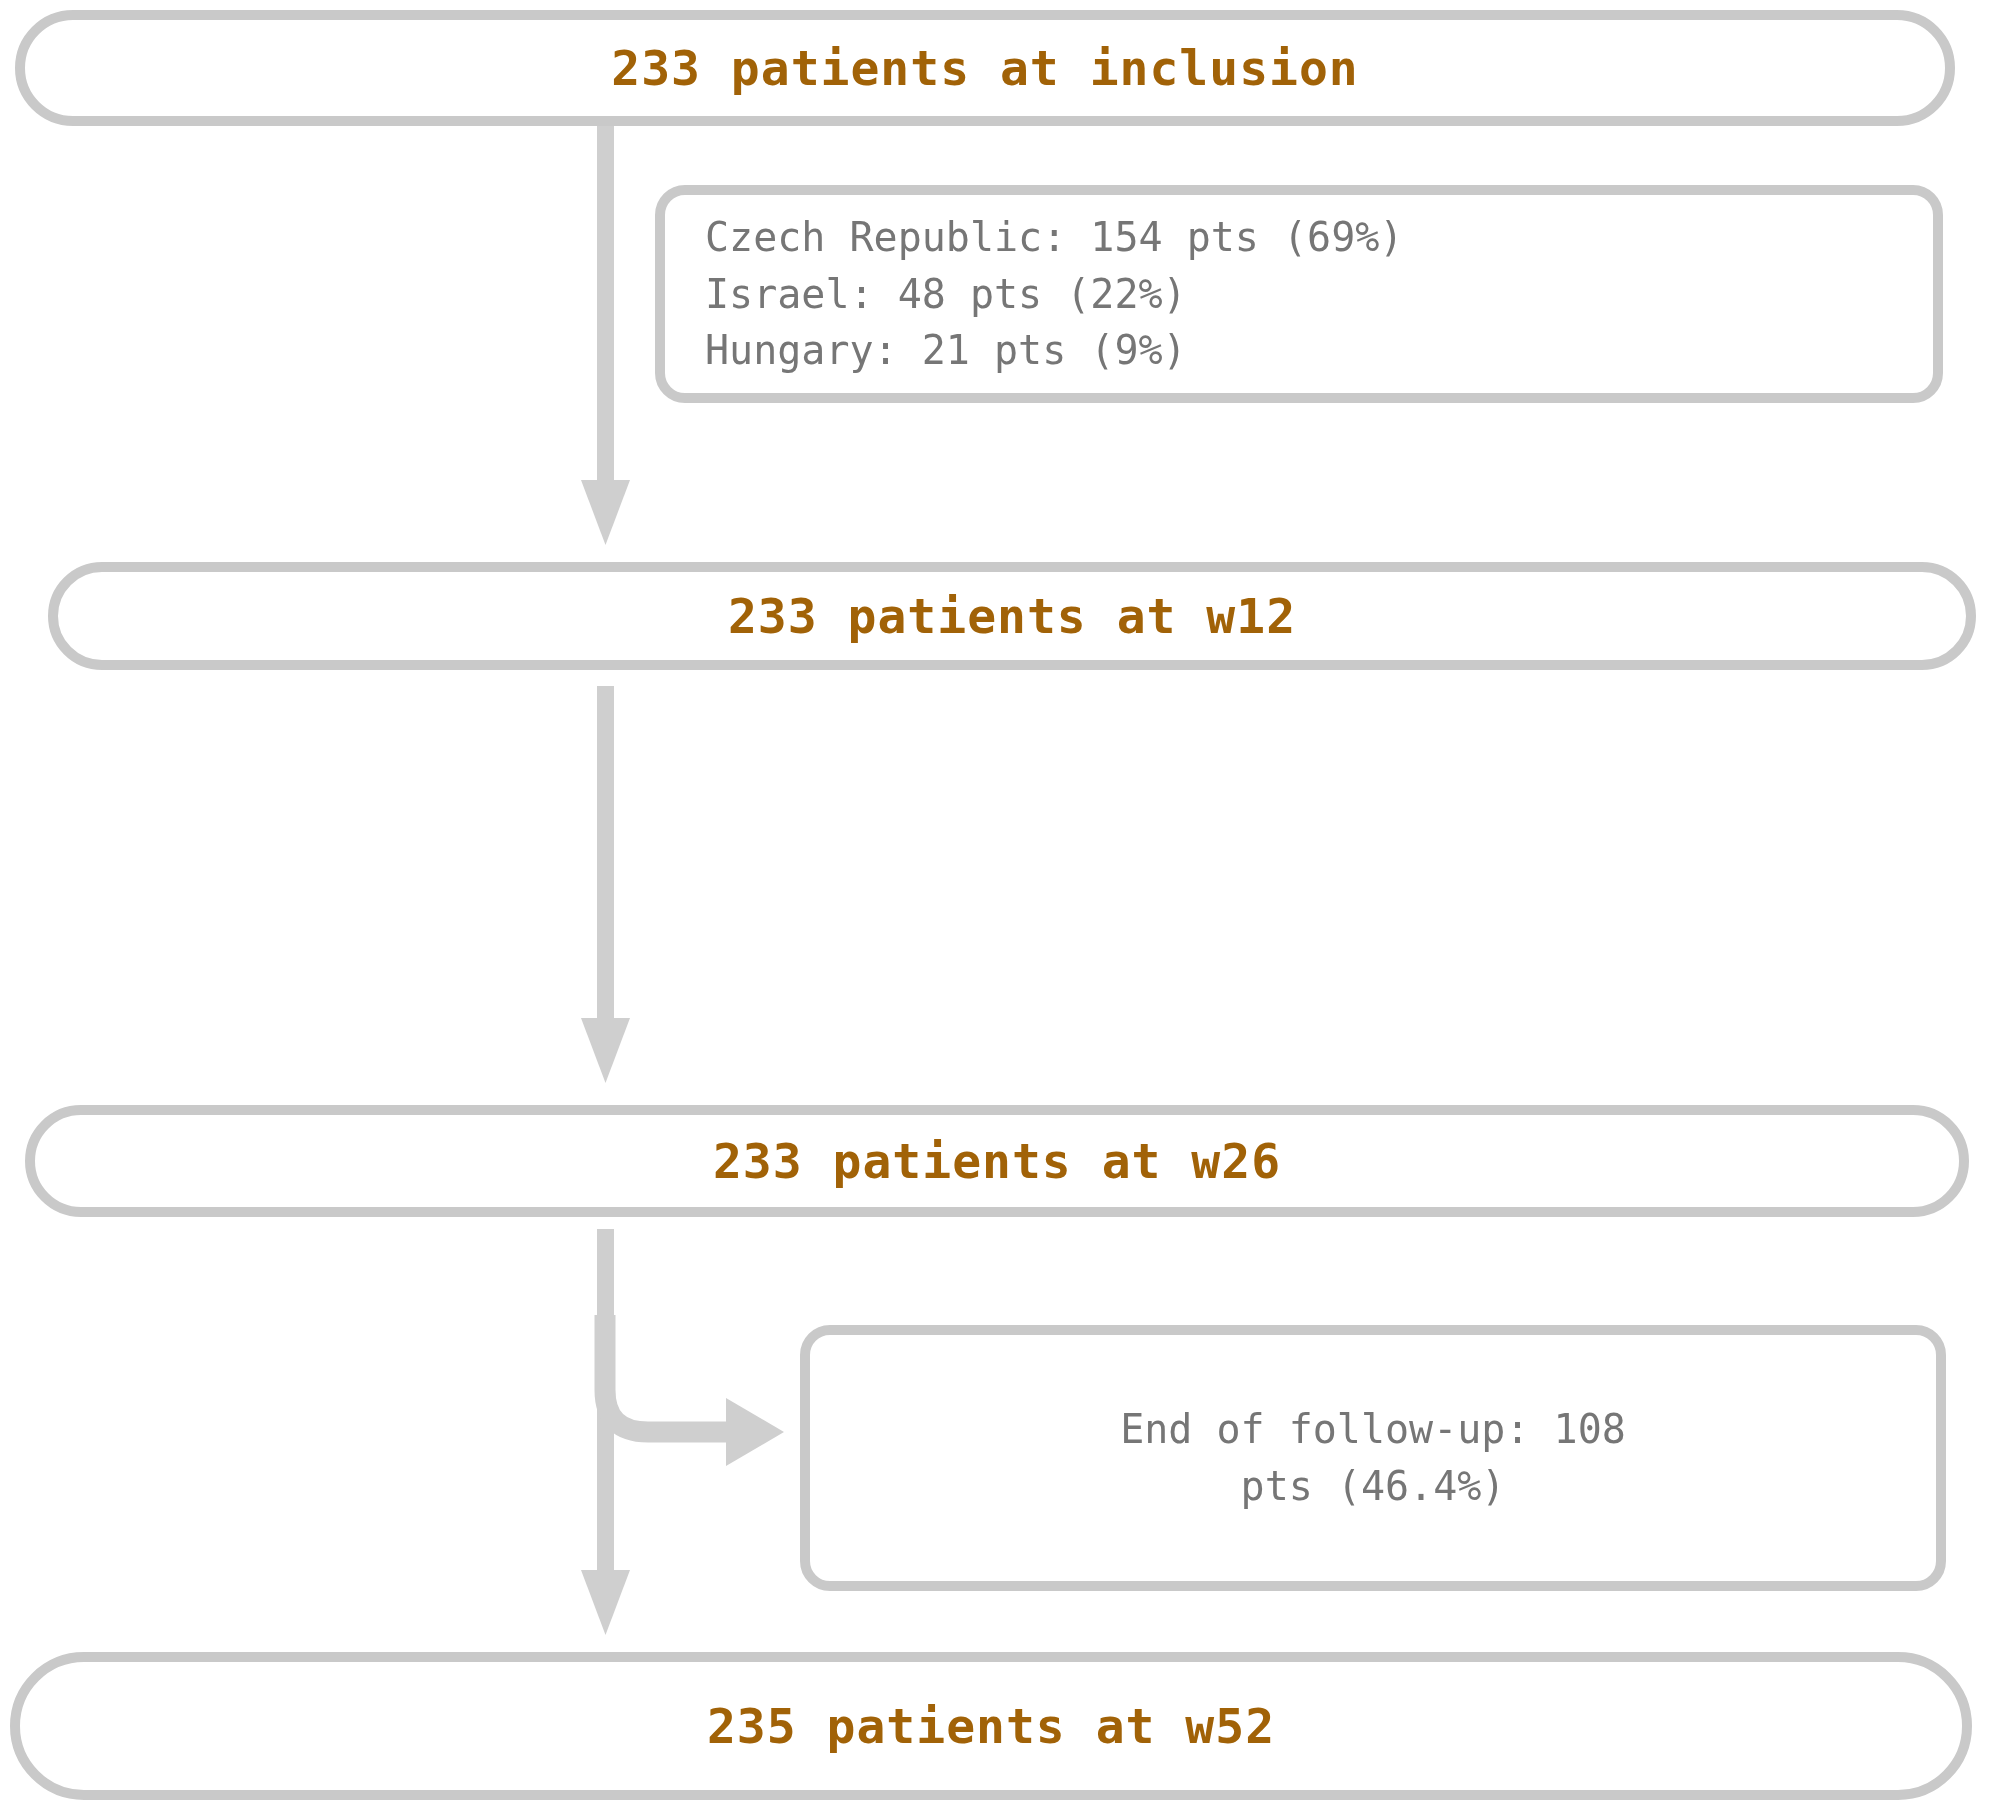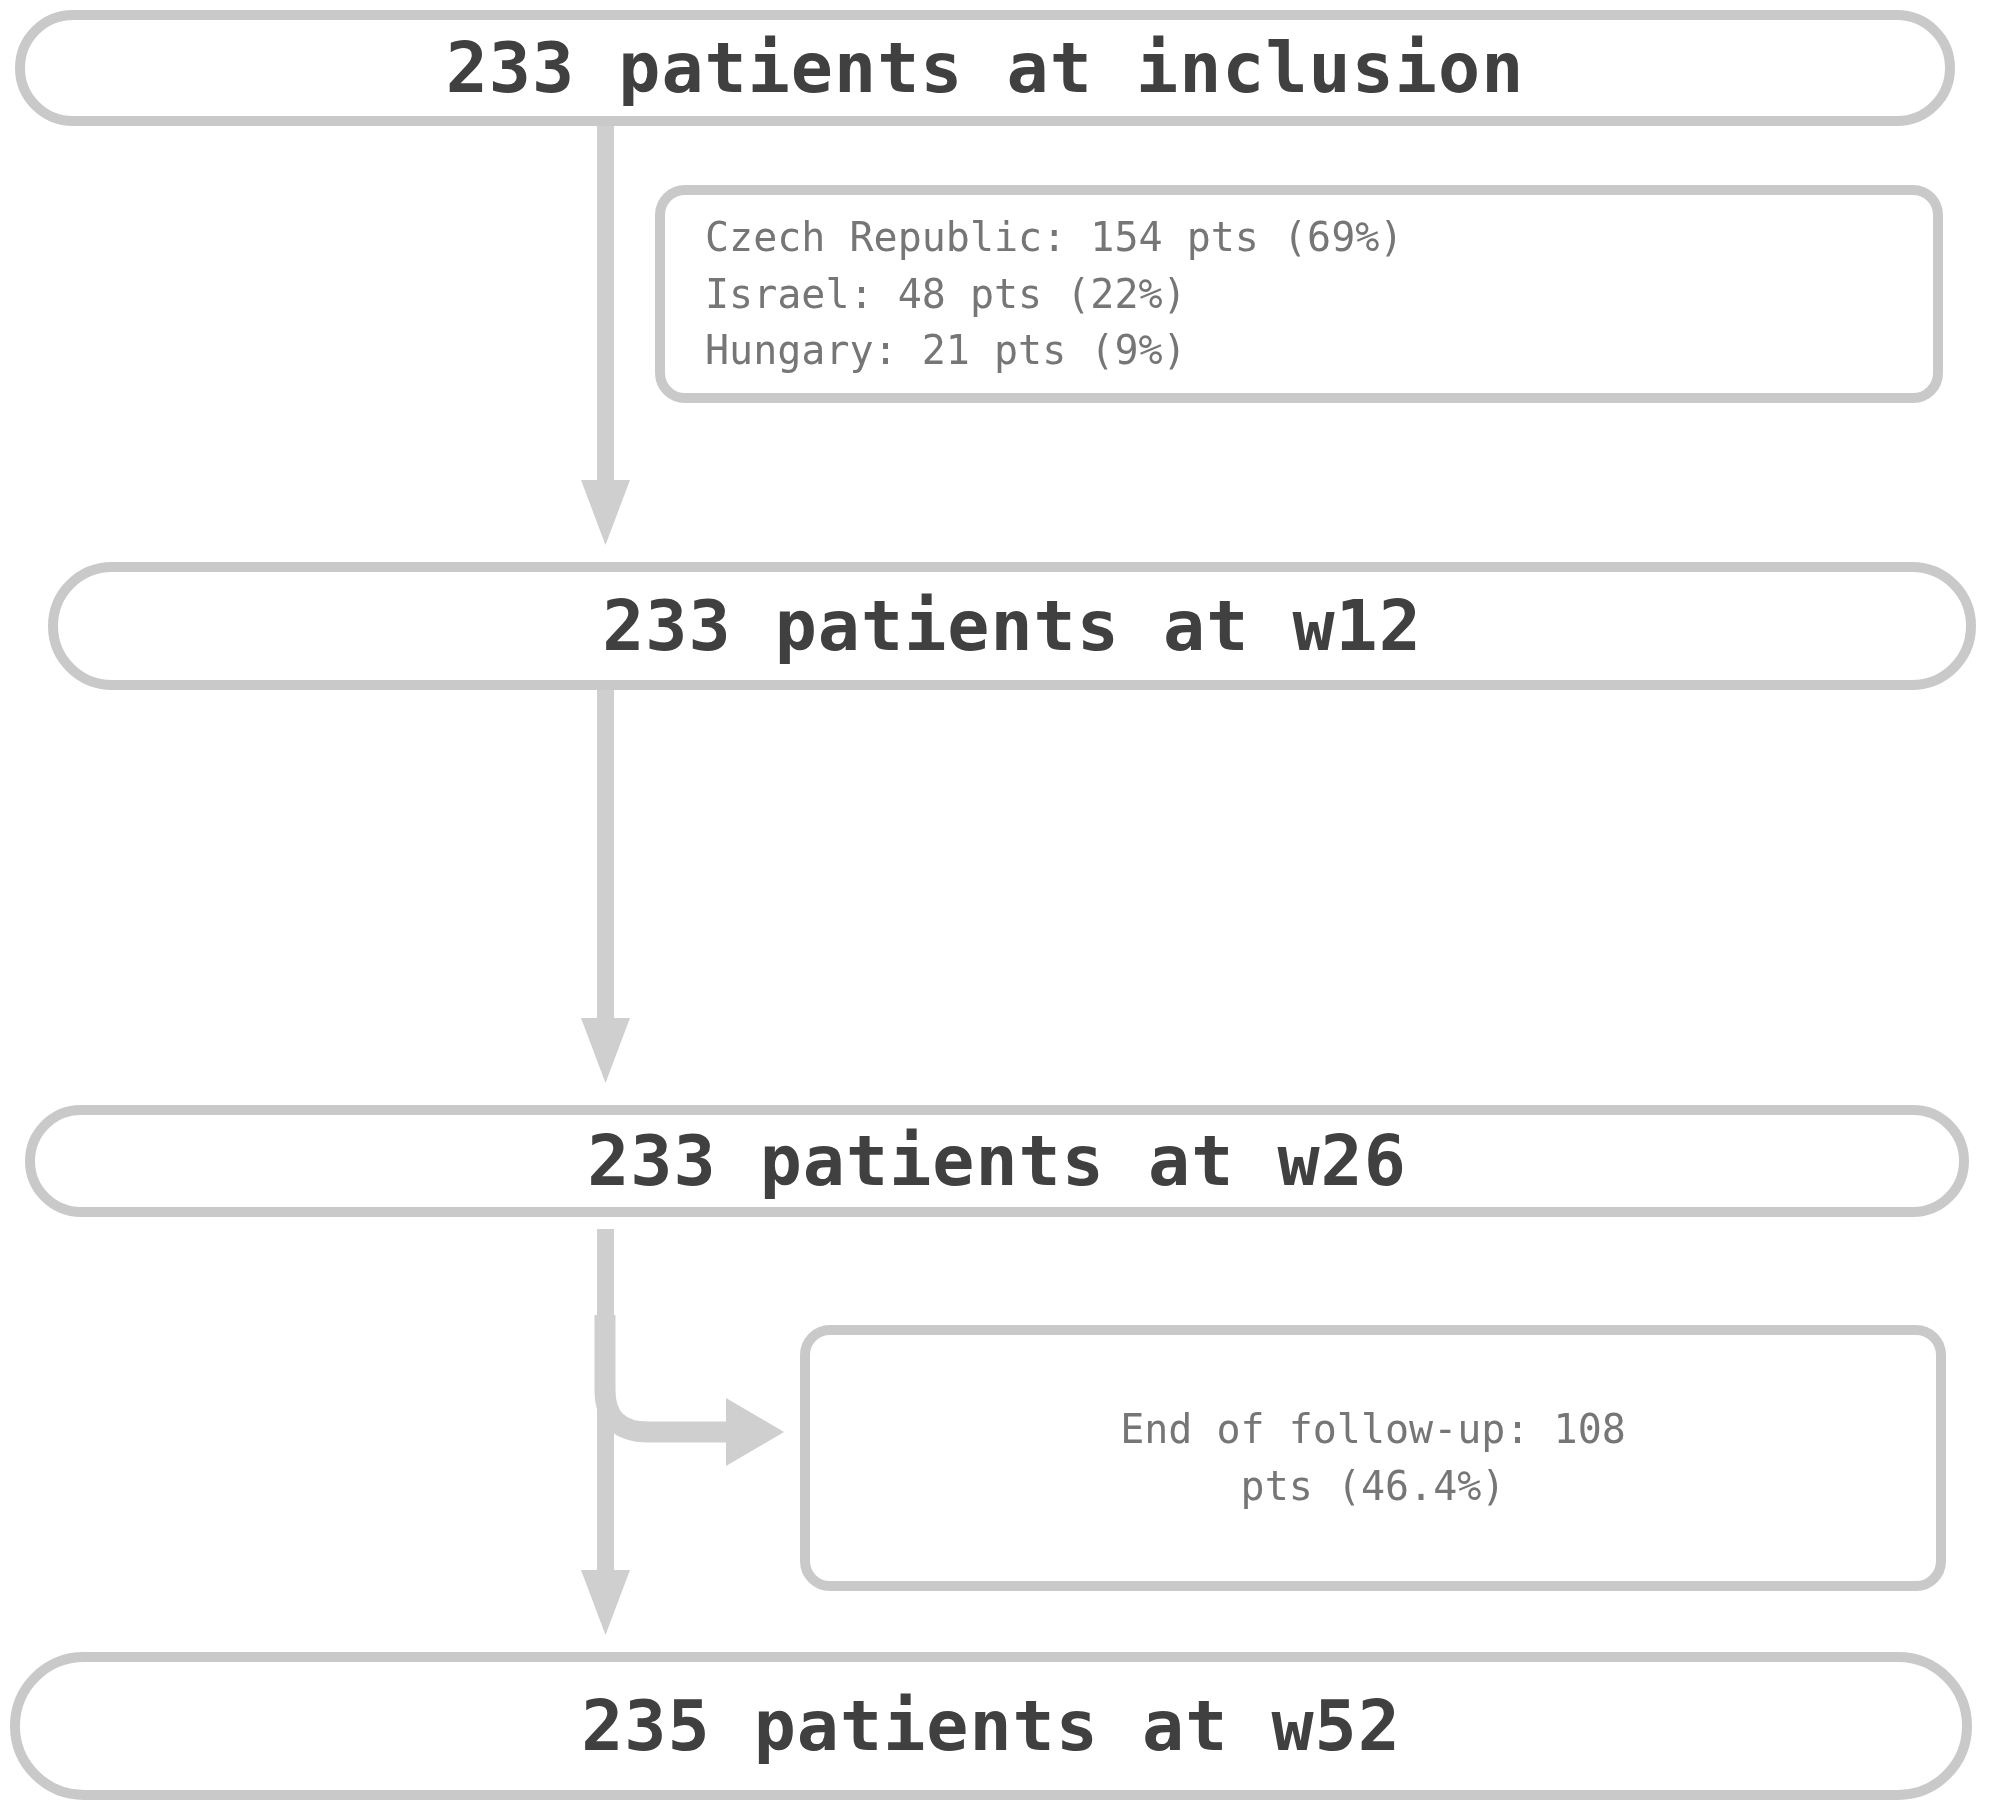--- a/index.html
+++ b/index.html
@@ -29,22 +29,22 @@
   }
   .node.pill {
     border-radius: 999px;
   }
   .node.rounded {
     border-radius: 30px;
   }
   .node-label {
     font-family: "DejaVu Sans Mono", monospace;
     font-weight: bold;
-    font-size: 70px;
-    color: #404040;
+    font-size: 48px;
+    color: #a16207;
     letter-spacing: 1px;
     line-height: 1.1;
     white-space: nowrap;
   }
   .ann-label {
     font-family: "DejaVu Sans Mono", monospace;
     font-weight: normal;
     font-size: 40px;
     color: #767676;
     line-height: 1.42;
@@ -67,21 +67,21 @@
     left: 0;
     top: 0;
     width: 1989px;
     height: 1816px;
     pointer-events: none;
   }
 
   
   #node-inclusion { left: 15px;  top: 10px;   width: 1940px; height: 116px; }
   #box-countries  { left: 655px; top: 185px;  width: 1288px; height: 218px; }
-  #node-w12       { left: 48px;  top: 562px;  width: 1928px; height: 128px; }
+  #node-w12       { left: 48px;  top: 562px;  width: 1928px; height: 108px; }
   #node-w26       { left: 25px;  top: 1105px; width: 1944px; height: 112px; }
   #box-endfu      { left: 800px; top: 1325px; width: 1146px; height: 266px; }
   #node-w52       { left: 10px;  top: 1652px; width: 1962px; height: 148px; }
 </style>
 </head>
 <body>
 
 <div id="flow-root">
 
   <svg class="edge-layer" viewBox="0 0 1989 1816" width="1989" height="1816" xmlns="http://www.w3.org/2000/svg">

